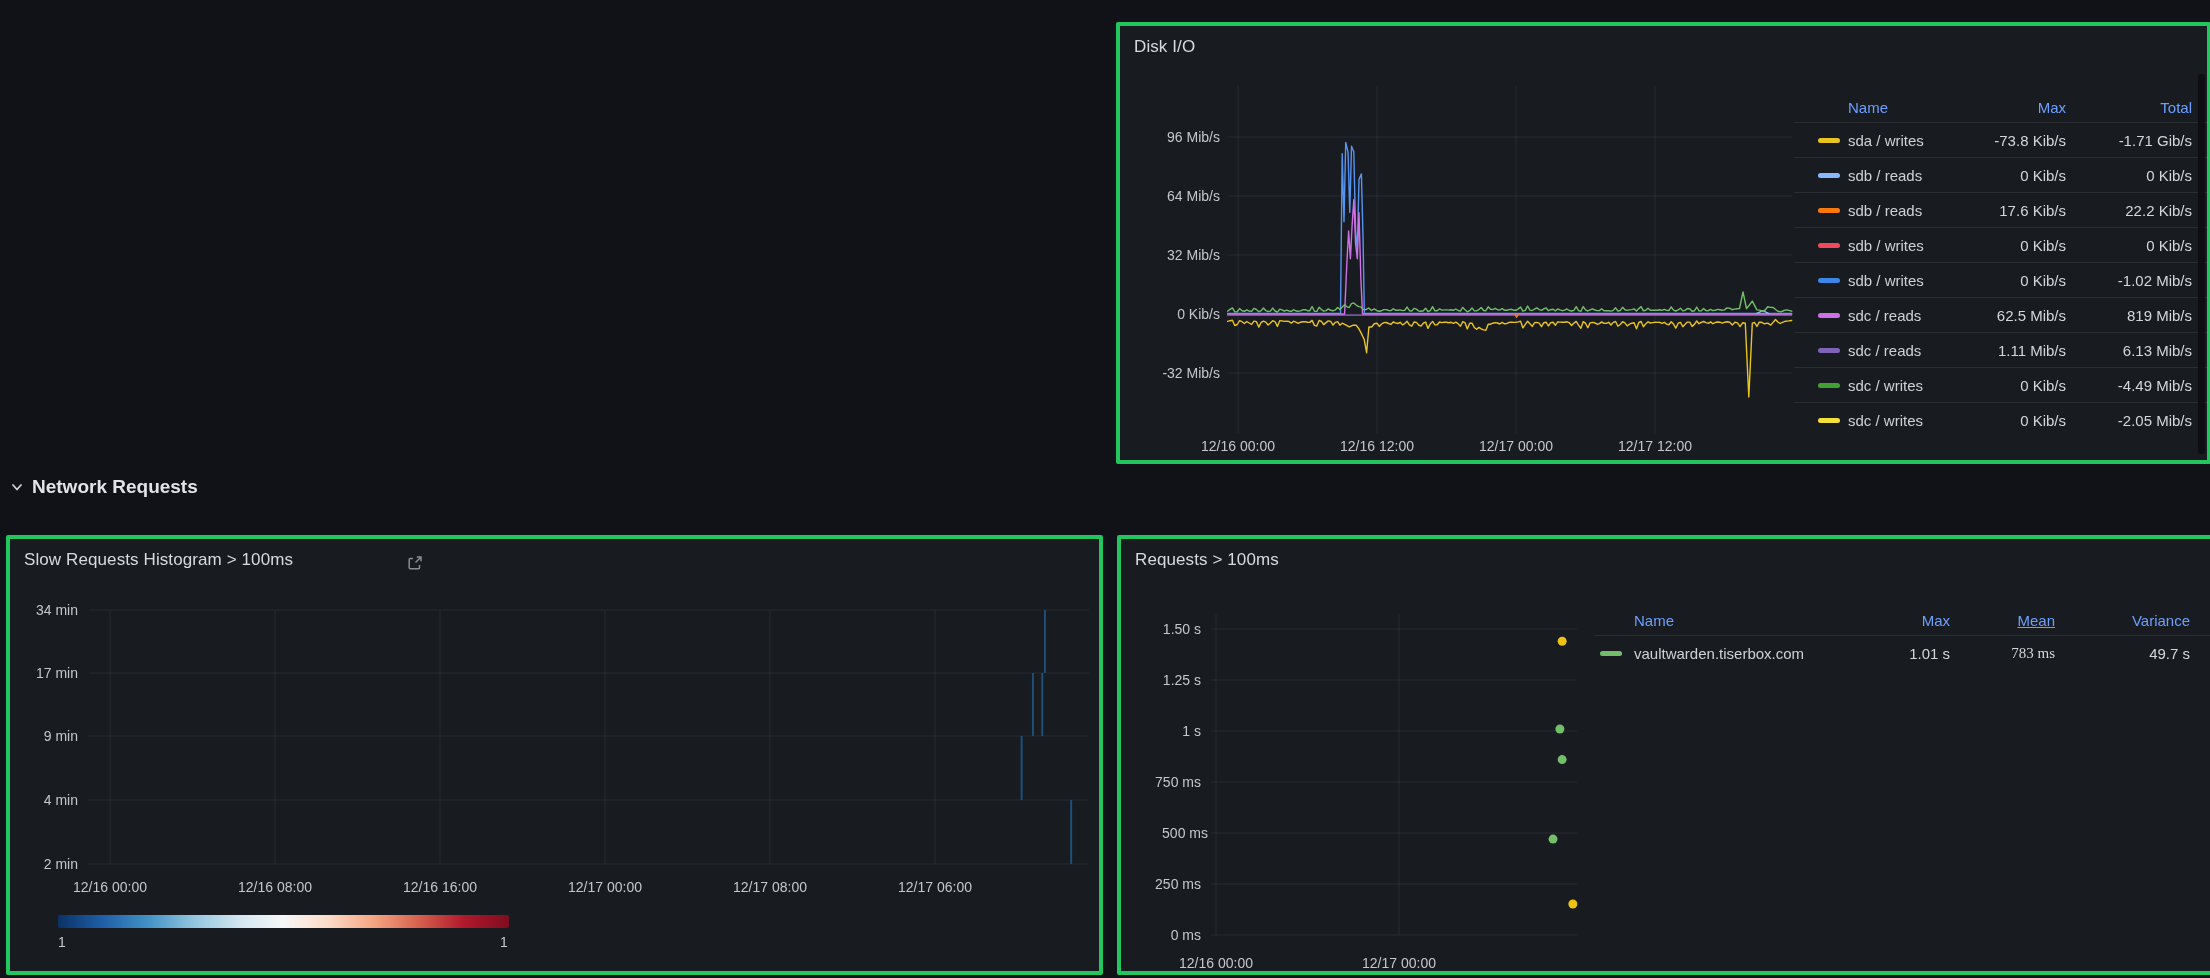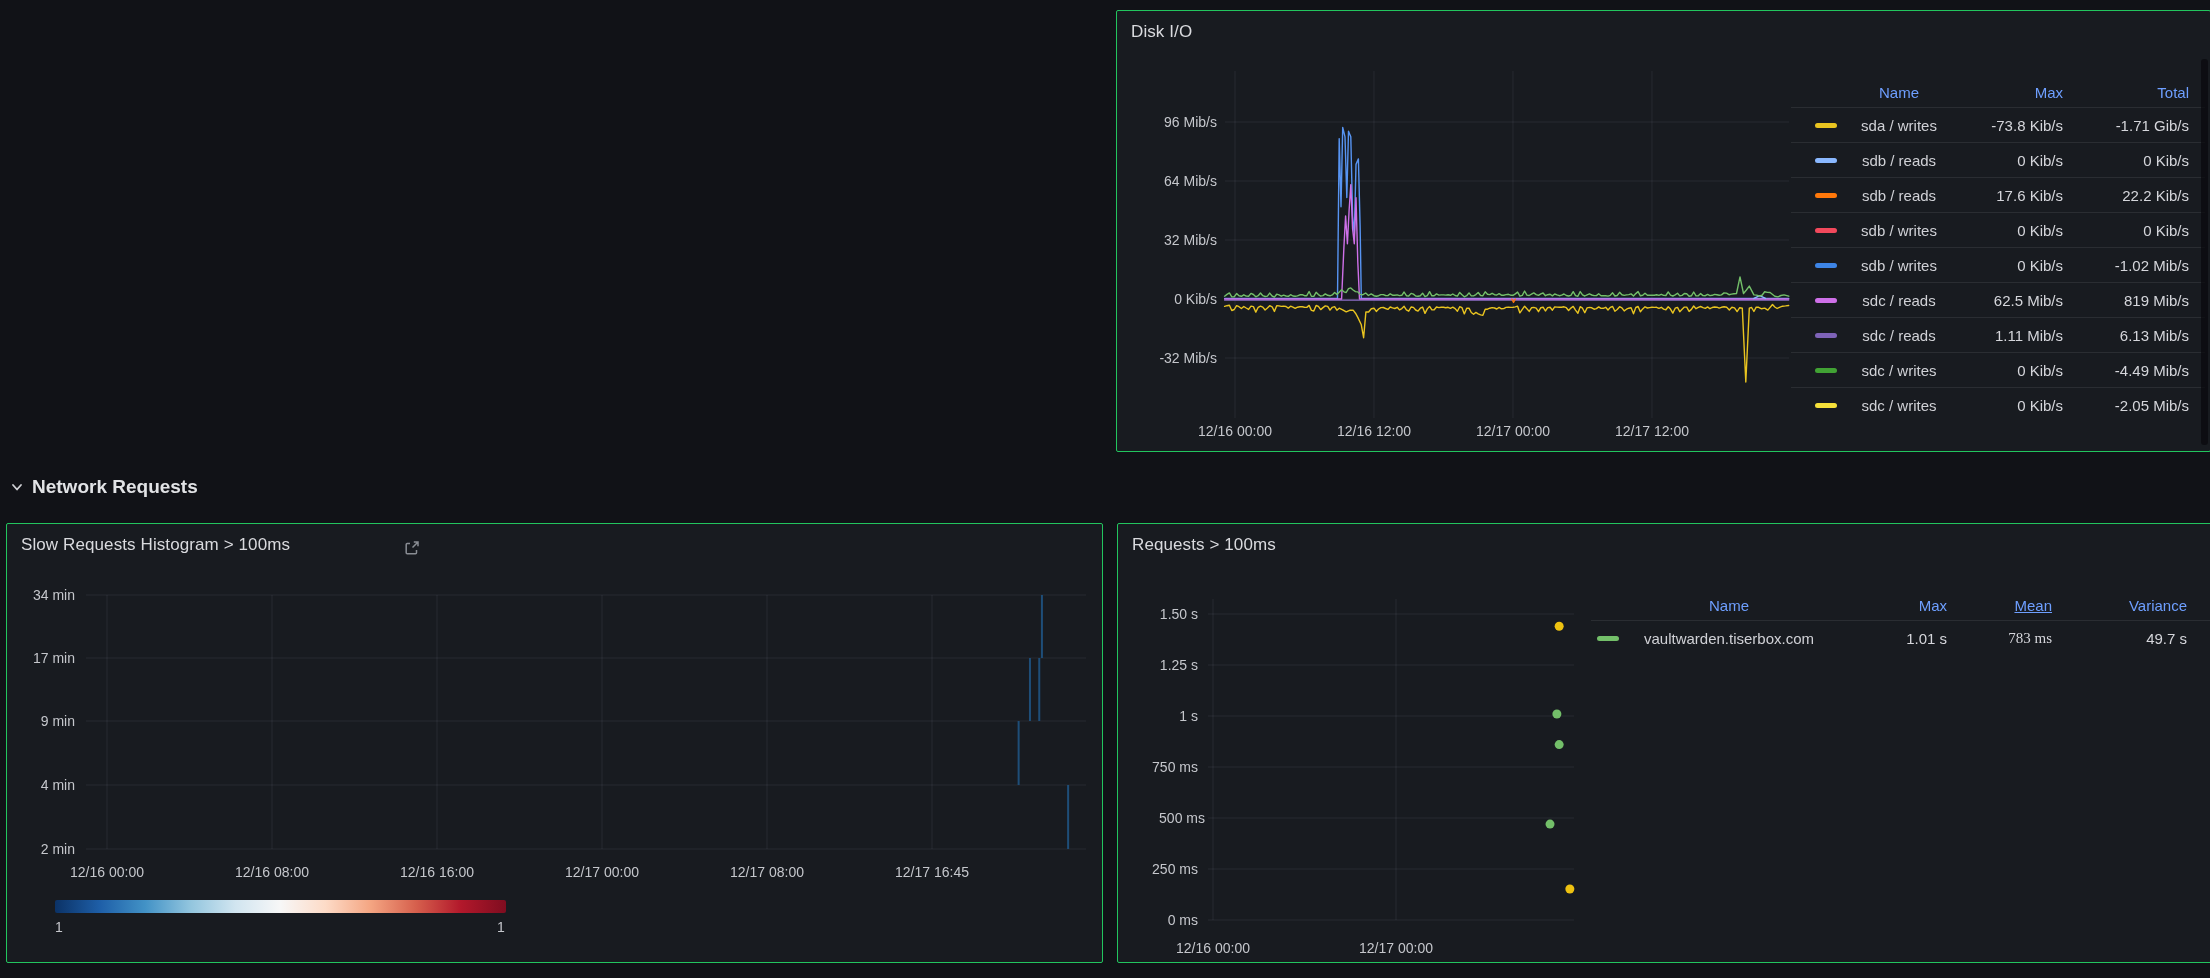--- a/index.html
+++ b/index.html
@@ -1,30 +1,30 @@
 <!DOCTYPE html>
 <html><head>
 <meta charset="utf-8">
 <style>
   html,body{margin:0;padding:0;background:#0d0e12;}
   .stage{position:relative;width:2210px;height:978px;background:#111217;overflow:hidden;
          font-family:"Liberation Sans",sans-serif;-webkit-font-smoothing:antialiased;}
-  .panel{position:absolute;background:#181b20;border:1px solid #22c55e;border-radius:2px;box-sizing:border-box;}
+  .panel{position:absolute;background:#181b20;border:4px solid #22c55e;border-radius:2px;box-sizing:border-box;margin-top:12px;}
   .panel-title{position:absolute;left:14px;top:11px;font-size:17px;font-weight:500;color:#d9dade;letter-spacing:.1px;white-space:nowrap;}
   .section-row{position:absolute;left:10px;top:476px;display:flex;align-items:center;gap:8px;cursor:pointer;}
   .section-title{font-size:19px;font-weight:700;color:#e2e3e6;}
   .chart-svg{position:absolute;left:0;top:0;pointer-events:none;}
   .tick{position:absolute;font-size:14px;color:#c5c7cc;white-space:nowrap;}
   .tick.center{transform:translate(-50%,-50%);}
   .tick.right{transform:translate(-100%,-50%);}
   .legend{position:absolute;overflow:hidden;font-size:15px;}
   .lg-row{display:flex;align-items:center;height:35px;border-top:1px solid rgba(204,204,220,.10);box-sizing:border-box;}
   .lg-head{height:30px;border-top:none;color:#6e9fff;font-weight:500;}
   .lg-swatch{height:5px;border-radius:3px;flex:0 0 22px;}
-  .lg-name{flex:1;color:#d0d1d6;overflow:hidden;white-space:nowrap;text-align:center;}
+  .lg-name{flex:1;color:#d0d1d6;overflow:hidden;white-space:nowrap;}
   .lg-head .lg-name{color:#6e9fff;}
   .lg-val{text-align:right;color:#d5d6db;white-space:nowrap;}
   .lg-head .lg-val{color:#6e9fff;}
   .grad-bar{position:absolute;border-radius:2px;}
   .scroll-track{position:absolute;width:7px;border-radius:3px;background:rgba(9,10,13,.75);}
   .ext-icon{position:absolute;opacity:.85;}
 </style>
 </head>
 <body>
 
@@ -161,21 +161,21 @@
         <div class="tick right" style="left: 68px; top: 71px;">34 min</div>
         <div class="tick right" style="left: 68px; top: 134px;">17 min</div>
         <div class="tick right" style="left: 68px; top: 197px;">9 min</div>
         <div class="tick right" style="left: 68px; top: 261px;">4 min</div>
         <div class="tick right" style="left: 68px; top: 325px;">2 min</div>
         <div class="tick center" style="left: 100px; top: 348px;">12/16 00:00</div>
         <div class="tick center" style="left: 265px; top: 348px;">12/16 08:00</div>
         <div class="tick center" style="left: 430px; top: 348px;">12/16 16:00</div>
         <div class="tick center" style="left: 595px; top: 348px;">12/17 00:00</div>
         <div class="tick center" style="left: 760px; top: 348px;">12/17 08:00</div>
-        <div class="tick center" style="left: 925px; top: 348px;">12/17 16:45</div>
+        <div class="tick center" style="left: 925px; top: 348px;">12/17 06:00</div>
       </div>
     <div class="grad-bar" id="hist-gradient" style="left: 48px; top: 376px; width: 451px; height: 13px; background: linear-gradient(to right, rgb(11, 50, 102), rgb(30, 95, 168), rgb(66, 146, 198), rgb(146, 197, 222), rgb(209, 229, 240), rgb(247, 247, 247), rgb(253, 219, 199), rgb(244, 165, 130), rgb(214, 96, 77), rgb(178, 24, 43), rgb(127, 13, 32));"></div>
     <div class="tick center" style="left:52px;top:403px;">1</div>
     <div class="tick center" style="left:494px;top:403px;">1</div>
   </div>
 
   <div class="panel" id="req-panel" style="left:1117px;top:523px;width:1236px;height:440px;">
     <div class="panel-title">Requests &gt; 100ms</div>
     <svg class="chart-svg" id="req-svg" width="1092" height="438">
         <line x1="90" x2="456" y1="90" y2="90" stroke="rgba(204,204,220,0.09)" stroke-width="1"></line>

